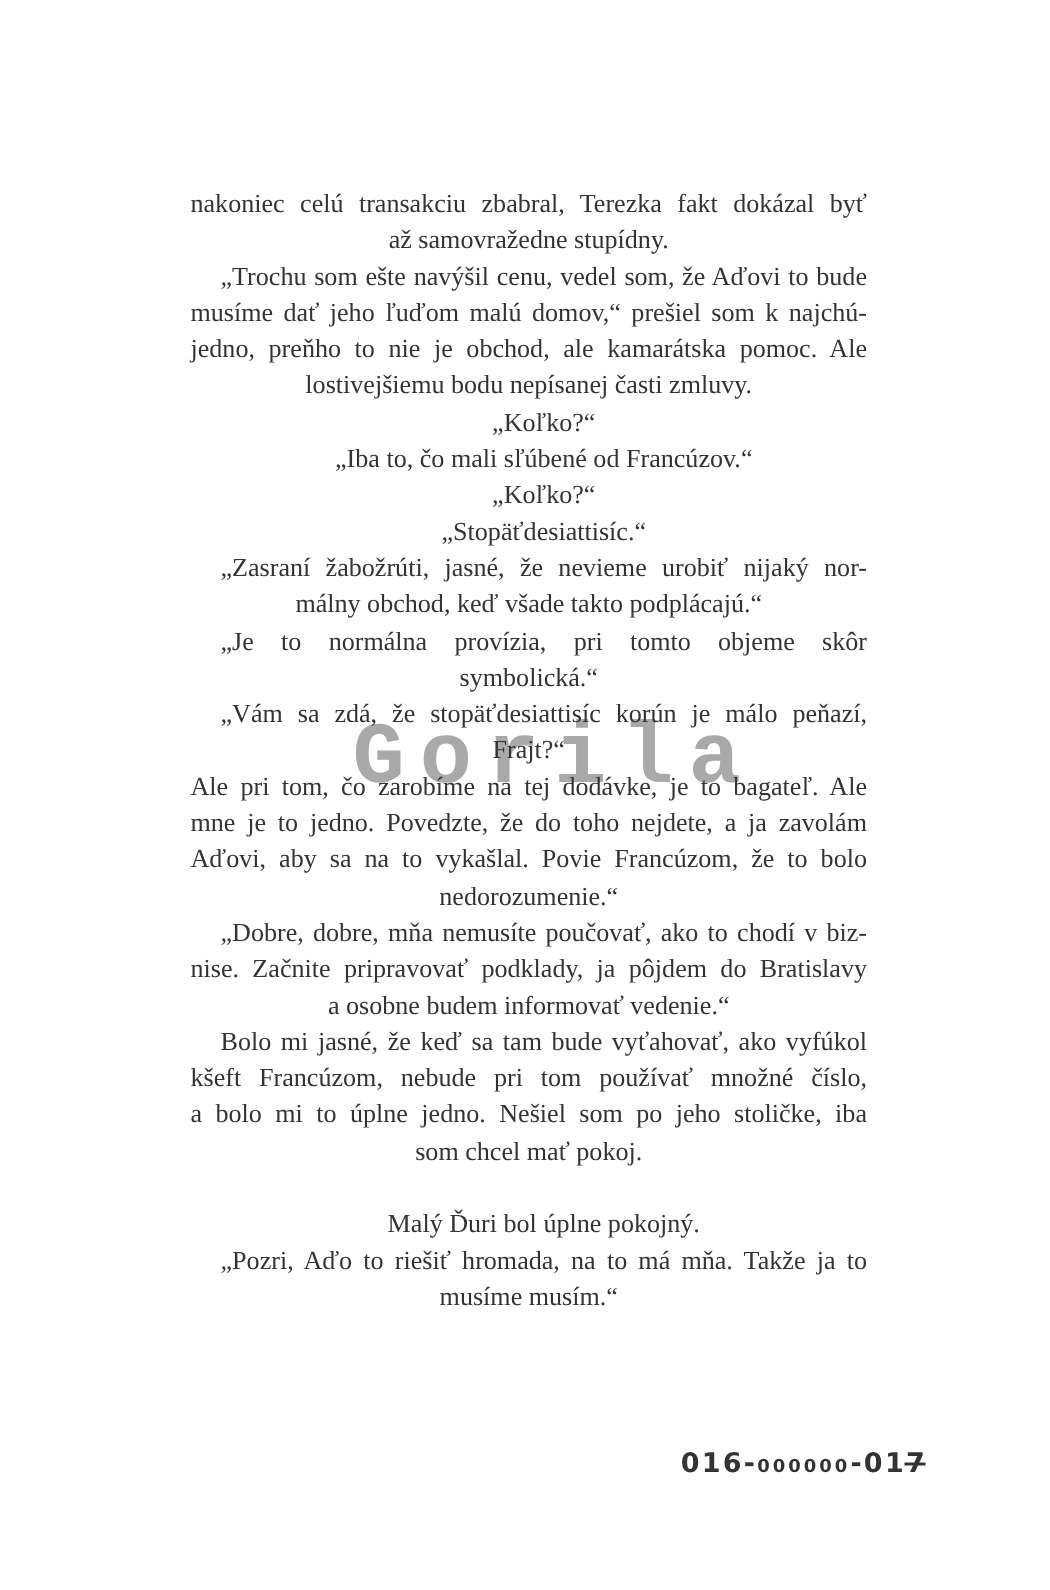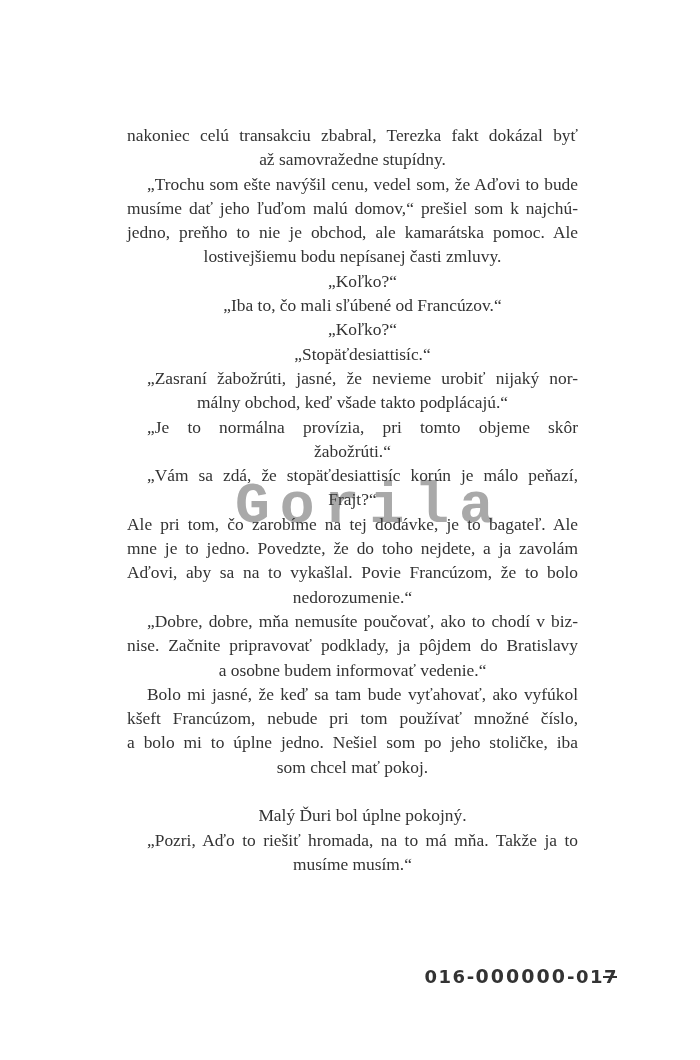--- a/index.html
+++ b/index.html
@@ -51,21 +51,21 @@
     right: 82px; top: 965px;
     z-index: 2;
     font-family: "DejaVu Sans", sans-serif;
     font-weight: bold;
     font-size: 18px;
     letter-spacing: 1.5px;
     color: var(--ink, #333333);
     white-space: nowrap;
   }
   .footer .zeros {
-    font-size: 19px;
+    font-size: 12px;
     letter-spacing: 2px;
   }
   .footer .seven {
     position: relative;
     display: inline-block;
   }
   .footer .seven::after {
     content: "";
     position: absolute;
     left: -1px; right: 1px;
@@ -88,21 +88,21 @@
       <div class="line j">musíme dať jeho ľuďom malú domov,“ prešiel som k najchú-</div>
       <div class="line j">jedno, preňho to nie je obchod, ale kamarátska pomoc. Ale</div>
       <div class="line">lostivejšiemu bodu nepísanej časti zmluvy.</div>
       <div class="line i">„Koľko?“</div>
       <div class="line i">„Iba to, čo mali sľúbené od Francúzov.“</div>
       <div class="line i">„Koľko?“</div>
       <div class="line i">„Stopäťdesiattisíc.“</div>
       <div class="line j i">„Zasraní žabožrúti, jasné, že nevieme urobiť nijaký nor-</div>
       <div class="line">málny obchod, keď všade takto podplácajú.“</div>
       <div class="line j i">„Je to normálna provízia, pri tomto objeme skôr</div>
-      <div class="line">žabožrúti.“</div>
+      <div class="line">symbolická.“</div>
       <div class="line j i">„Vám sa zdá, že stopäťdesiattisíc korún je málo peňazí,</div>
       <div class="line">Frajt?“</div>
       <div class="line j">Ale pri tom, čo zarobíme na tej dodávke, je to bagateľ. Ale</div>
       <div class="line j">mne je to jedno. Povedzte, že do toho nejdete, a ja zavolám</div>
       <div class="line j">Aďovi, aby sa na to vykašlal. Povie Francúzom, že to bolo</div>
       <div class="line">nedorozumenie.“</div>
       <div class="line j i">„Dobre, dobre, mňa nemusíte poučovať, ako to chodí v biz-</div>
       <div class="line j">nise. Začnite pripravovať podklady, ja pôjdem do Bratislavy</div>
       <div class="line">a osobne budem informovať vedenie.“</div>
       <div class="line j i">Bolo mi jasné, že keď sa tam bude vyťahovať, ako vyfúkol</div>

